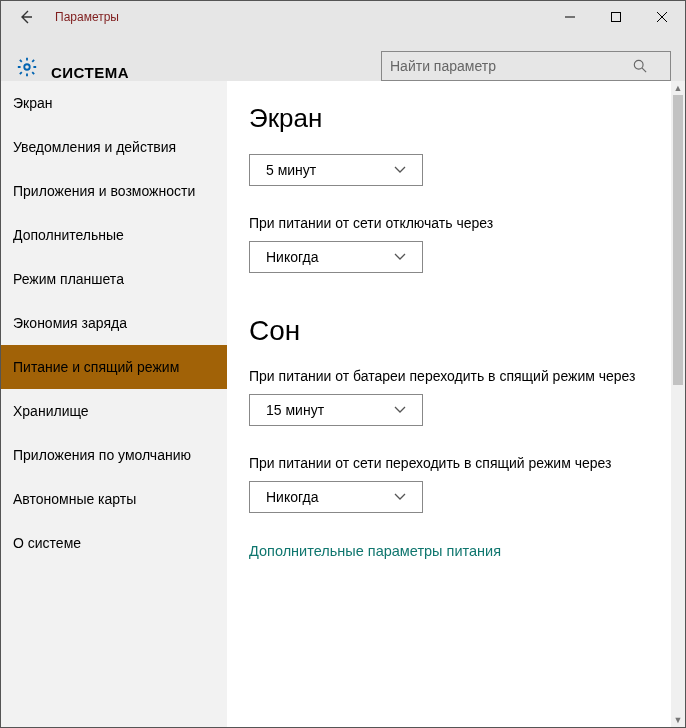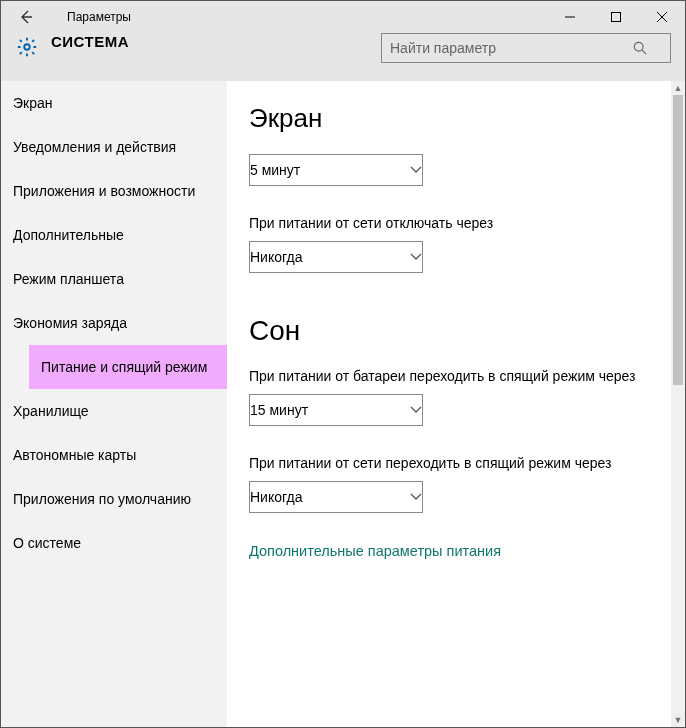--- a/index.html
+++ b/index.html
@@ -19,34 +19,34 @@
       height: 32px;
       background: #e6e6e6;
       padding-left: 4px;
     }
     .titlebar .back-btn {
       width: 42px; height: 32px;
       display: flex; align-items: center; justify-content: center;
     }
     .titlebar .title {
       font-size: 12px;
-      color: #000000;
-      margin-left: 20px;
+      color: #7f1d1d;
+      margin-left: 8px;
     }
     .titlebar .win-controls {
       margin-left: auto;
       display: flex;
     }
     .titlebar .win-btn {
       width: 46px; height: 32px;
       display: flex; align-items: center; justify-content: center;
     }
     .header {
       display: flex;
-      align-items: flex-start;
+      align-items: flex-end;
       height: 48px;
       background: #e6e6e6;
       padding-left: 12px;
       padding-right: 14px;
     }
     .header .gear {
       width: 28px; height: 28px;
       display: flex; align-items: center; justify-content: center;
       color: #0063b1;
       margin-right: 10px;
@@ -84,22 +84,21 @@
       width: 226px;
       background: #f2f2f2;
       overflow-y: auto;
     }
     .sidebar .item {
       padding: 14px 12px;
       font-size: 14px;
       cursor: pointer;
     }
     .sidebar .item.selected {
-      background: #f0abfc;
-      margin-left: 28px;
+      background: #a16207;
     }
     .content {
       flex: 1;
       position: relative;
       background: #fff;
       overflow-y: hidden;
     }
     .content-inner {
       padding: 22px 24px 12px 22px;
       height: 100%;
@@ -120,21 +119,21 @@
       font-size: 14px;
       margin-bottom: 8px;
       line-height: 1.35;
     }
     .content .select {
       width: 174px;
       height: 32px;
       border: 1px solid #888;
       display: flex;
       align-items: center;
-      padding: 0 0;
+      padding: 0 16px;
       margin-bottom: 28px;
       justify-content: space-between;
       font-size: 14px;
       cursor: pointer;
     }
     .content .select .chev {
       color: #555;
     }
     .content .link {
       color: #0f766e;
@@ -216,22 +215,22 @@
 <div class="body-row">
   <div class="sidebar" id="sidebar">
       <div class="item">Экран</div>
       <div class="item">Уведомления и действия</div>
       <div class="item">Приложения и возможности</div>
       <div class="item">Дополнительные</div>
       <div class="item">Режим планшета</div>
       <div class="item">Экономия заряда</div>
       <div class="item selected">Питание и спящий режим</div>
       <div class="item">Хранилище</div>
+      <div class="item">Приложения по умолчанию</div>
       <div class="item">Автономные карты</div>
-      <div class="item">Приложения по умолчанию</div>
       <div class="item">О системе</div>
     </div>
 
   <div class="content">
     <div class="content-inner">
       <h1>Экран</h1>
 
       <div class="select">
         <span>5 минут</span>
         <span class="chev">

